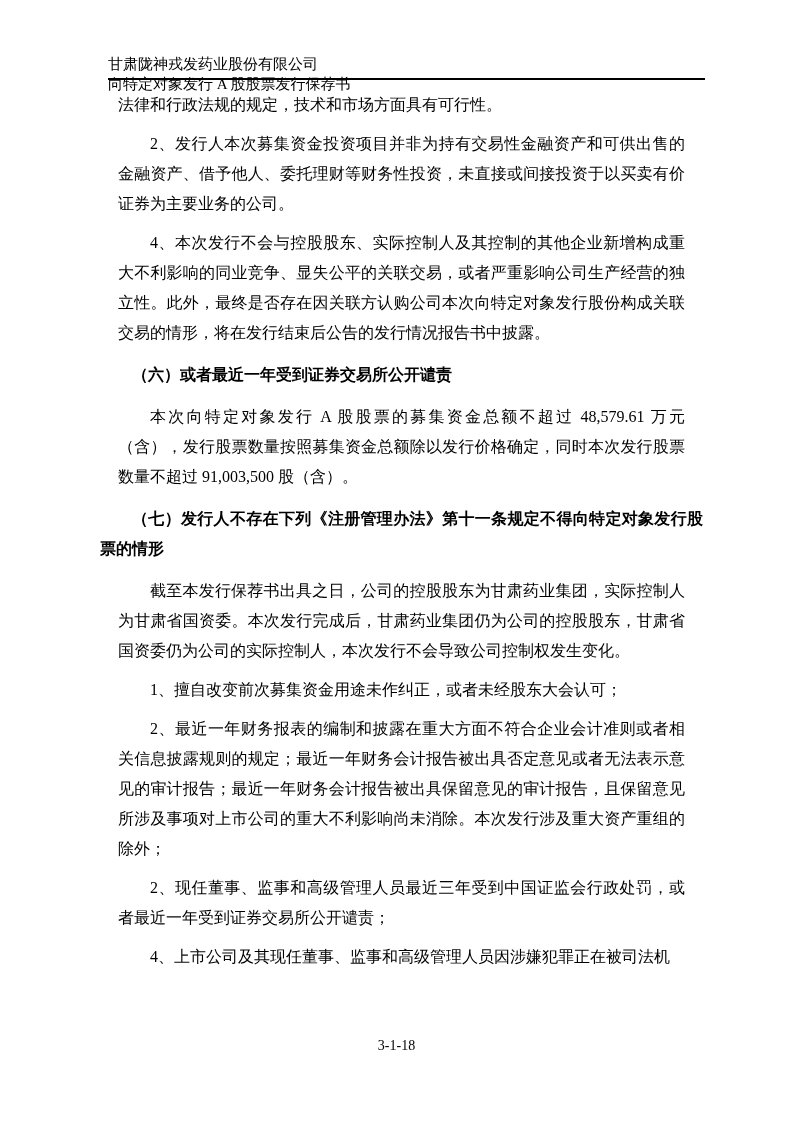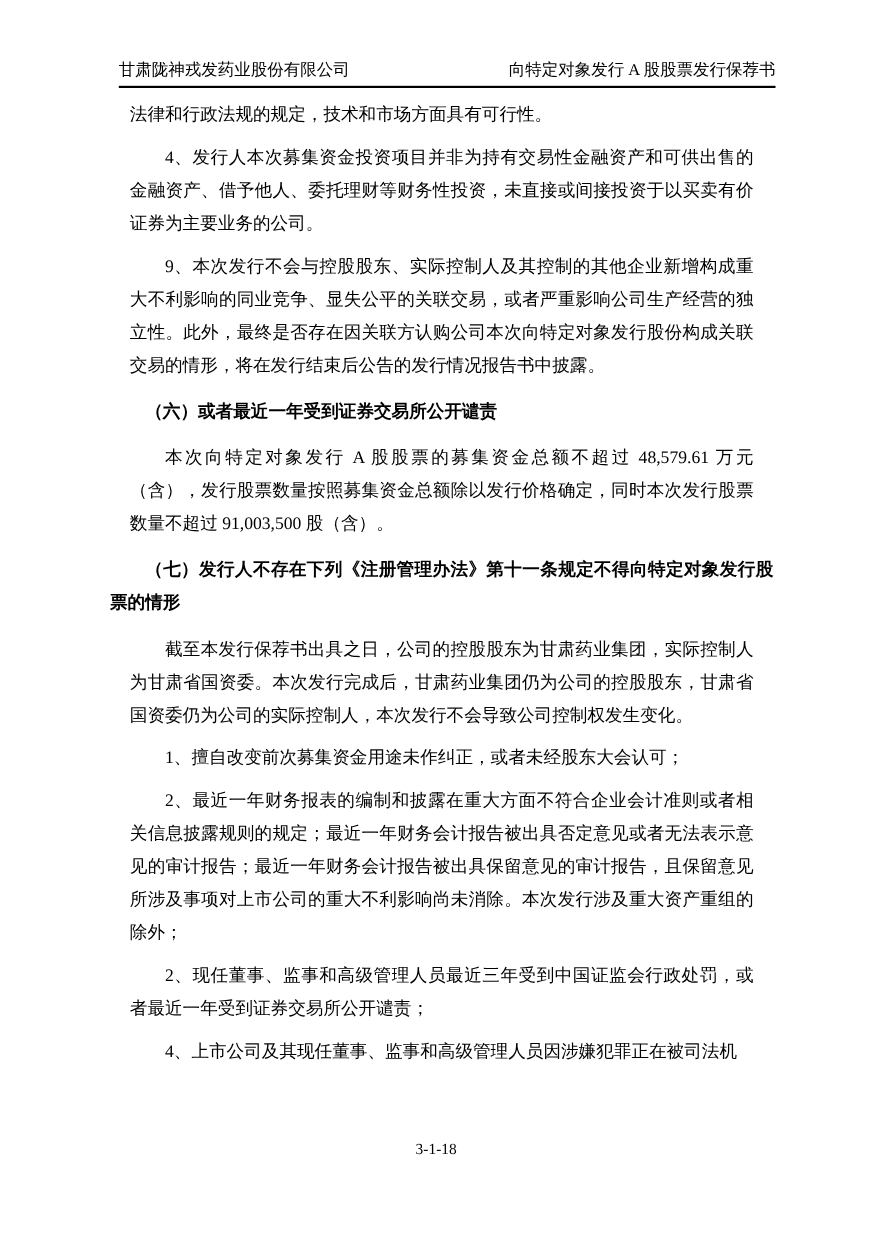--- a/index.html
+++ b/index.html
@@ -20,20 +20,21 @@
     position: absolute;
     left: 108px;
     right: 88px;
     top: 54px;
     display: flex;
     justify-content: space-between;
     align-items: baseline;
     font-size: 15px;
     line-height: 20px;
     white-space: nowrap;
+    flex-direction: column;
   }
   .header-rule {
     position: absolute;
     left: 108px;
     right: 88px;
     top: 78px;
     height: 0;
     border-top: 2px solid #000000;
   }
   .doc-body {
@@ -77,22 +78,22 @@
 
   <div class="page-header">
     <span>甘肃陇神戎发药业股份有限公司</span>
     <span>向特定对象发行 A 股股票发行保荐书</span>
   </div>
 
   <div class="header-rule"></div>
 
   <div class="doc-body">
       <p class="para continuation">法律和行政法规的规定，技术和市场方面具有可行性。</p>
-      <p class="para body">4、发行人本次募集资金投资项目并非为持有交易性金融资产和可供出售的金融资产、借予他人、委托理财等财务性投资，未直接或间接投资于以买卖有价证券为主要业务的公司。</p>
-      <p class="para body">9、本次发行不会与控股股东、实际控制人及其控制的其他企业新增构成重大不利影响的同业竞争、显失公平的关联交易，或者严重影响公司生产经营的独立性。此外，最终是否存在因关联方认购公司本次向特定对象发行股份构成关联交易的情形，将在发行结束后公告的发行情况报告书中披露。</p>
+      <p class="para body">2、发行人本次募集资金投资项目并非为持有交易性金融资产和可供出售的金融资产、借予他人、委托理财等财务性投资，未直接或间接投资于以买卖有价证券为主要业务的公司。</p>
+      <p class="para body">4、本次发行不会与控股股东、实际控制人及其控制的其他企业新增构成重大不利影响的同业竞争、显失公平的关联交易，或者严重影响公司生产经营的独立性。此外，最终是否存在因关联方认购公司本次向特定对象发行股份构成关联交易的情形，将在发行结束后公告的发行情况报告书中披露。</p>
       <p class="para heading">（六）或者最近一年受到证券交易所公开谴责</p>
       <p class="para body">本次向特定对象发行 A 股股票的募集资金总额不超过 48,579.61 万元（含），发行股票数量按照募集资金总额除以发行价格确定，同时本次发行股票数量不超过 91,003,500 股（含）。</p>
       <p class="para heading">（七）发行人不存在下列《注册管理办法》第十一条规定不得向特定对象发行股票的情形</p>
       <p class="para body">截至本发行保荐书出具之日，公司的控股股东为甘肃药业集团，实际控制人为甘肃省国资委。本次发行完成后，甘肃药业集团仍为公司的控股股东，甘肃省国资委仍为公司的实际控制人，本次发行不会导致公司控制权发生变化。</p>
       <p class="para body">1、擅自改变前次募集资金用途未作纠正，或者未经股东大会认可；</p>
       <p class="para body">2、最近一年财务报表的编制和披露在重大方面不符合企业会计准则或者相关信息披露规则的规定；最近一年财务会计报告被出具否定意见或者无法表示意见的审计报告；最近一年财务会计报告被出具保留意见的审计报告，且保留意见所涉及事项对上市公司的重大不利影响尚未消除。本次发行涉及重大资产重组的除外；</p>
       <p class="para body">2、现任董事、监事和高级管理人员最近三年受到中国证监会行政处罚，或者最近一年受到证券交易所公开谴责；</p>
       <p class="para body">4、上市公司及其现任董事、监事和高级管理人员因涉嫌犯罪正在被司法机</p>
     </div>
 

